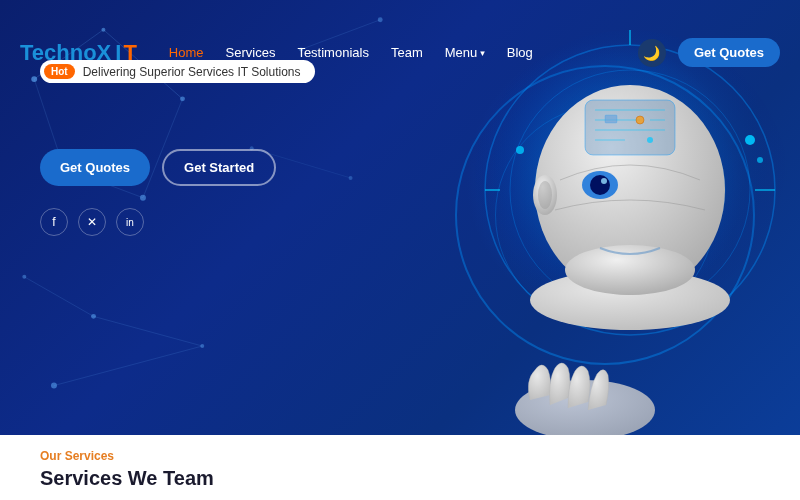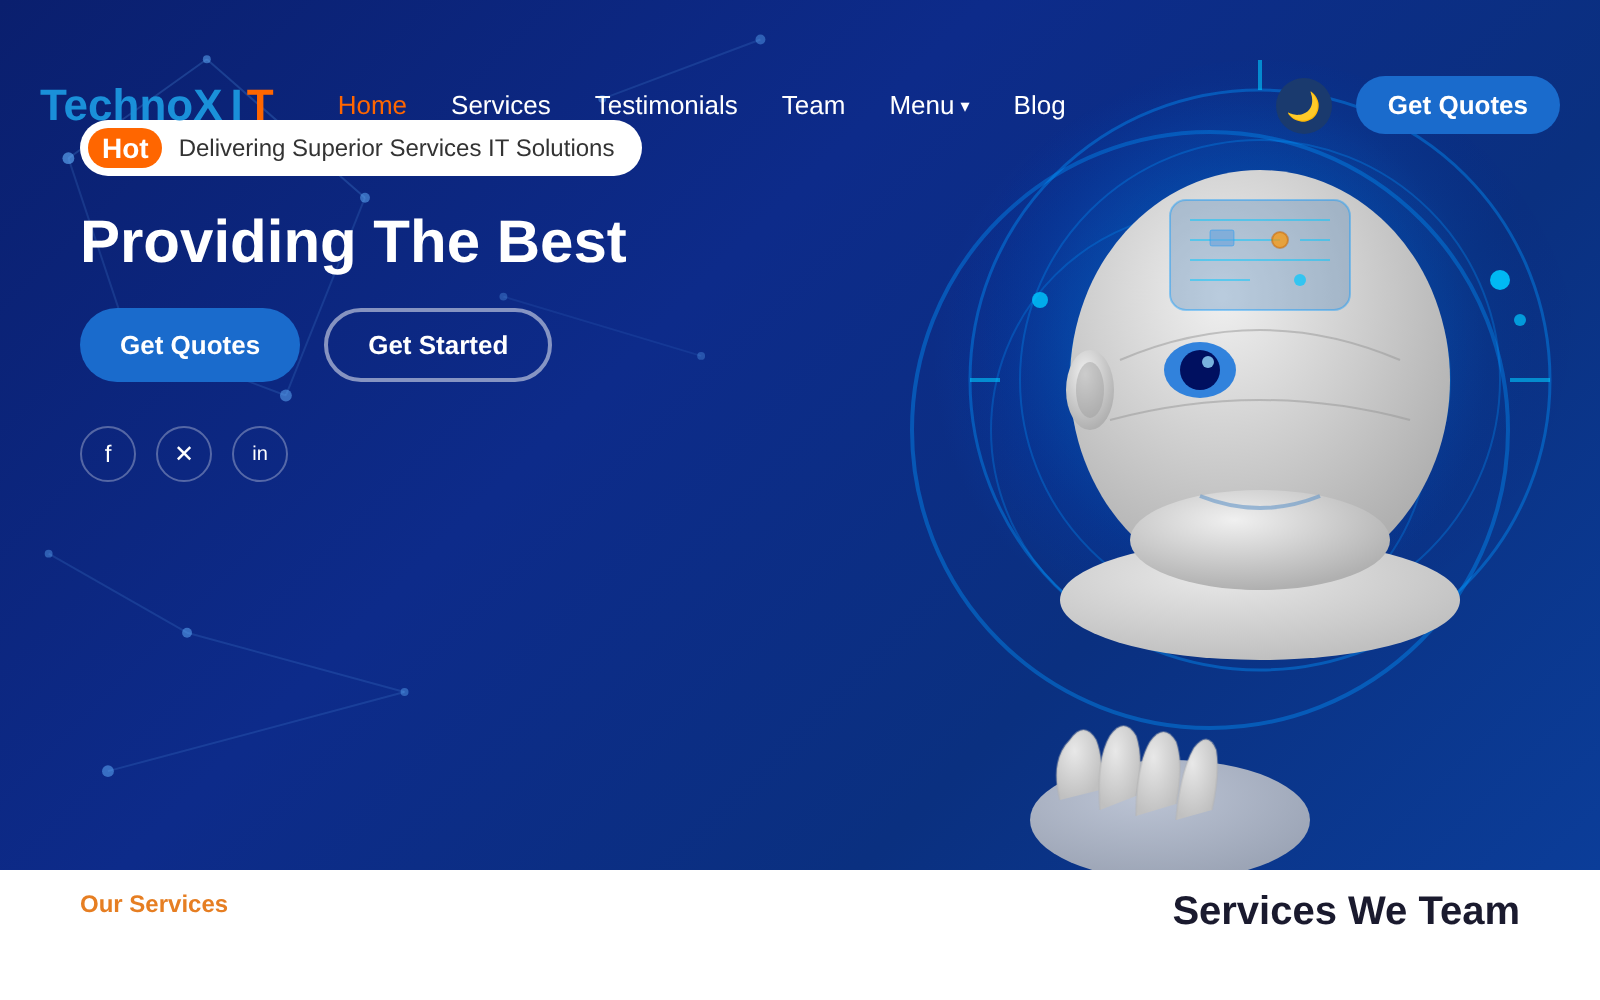--- a/index.html
+++ b/index.html
@@ -147,21 +147,21 @@
       align-items: center;
       gap: 8px;
       background: #fff;
       border-radius: 20px;
       padding: 4px 14px 4px 4px;
       margin-bottom: 16px;
     }
     .hot-label {
       background: #ff6600;
       color: #fff;
-      font-size: 14px;
+      font-size: 10px;
       font-weight: 700;
       padding: 2px 7px;
       border-radius: 12px;
     }
     .hot-text {
       font-size: 12px;
       color: #333;
       font-weight: 500;
     }
     .hero-title {
@@ -218,22 +218,22 @@
       cursor: pointer;
     }
 
     
     .bottom-section {
       position: absolute;
       bottom: 0; left: 0; right: 0;
       height: 65px;
       background: #fff;
       display: flex;
-      flex-direction: row;
-      justify-content: space-between;
+      flex-direction: column;
+      justify-content: flex-end;
       padding: 10px 40px;
     }
     .our-services-label {
       color: #e67e22;
       font-size: 12px;
       font-weight: 600;
       margin-bottom: 4px;
     }
     .services-title {
       color: #1a1a2e;
@@ -315,21 +315,21 @@
 
     <div class="hero-content">
       
       <div class="hot-badge">
         <span class="hot-label">Hot</span>
         <span class="hot-text">Delivering Superior Services IT Solutions</span>
       </div>
 
       
       <h1 class="hero-title">
-        <span>Providing The Best</span><br>
+        <br>
       </h1>
 
       
 
       
       <div class="hero-buttons">
         <button class="btn-primary">Get Quotes</button>
         <button class="btn-secondary">Get Started</button>
       </div>
 

